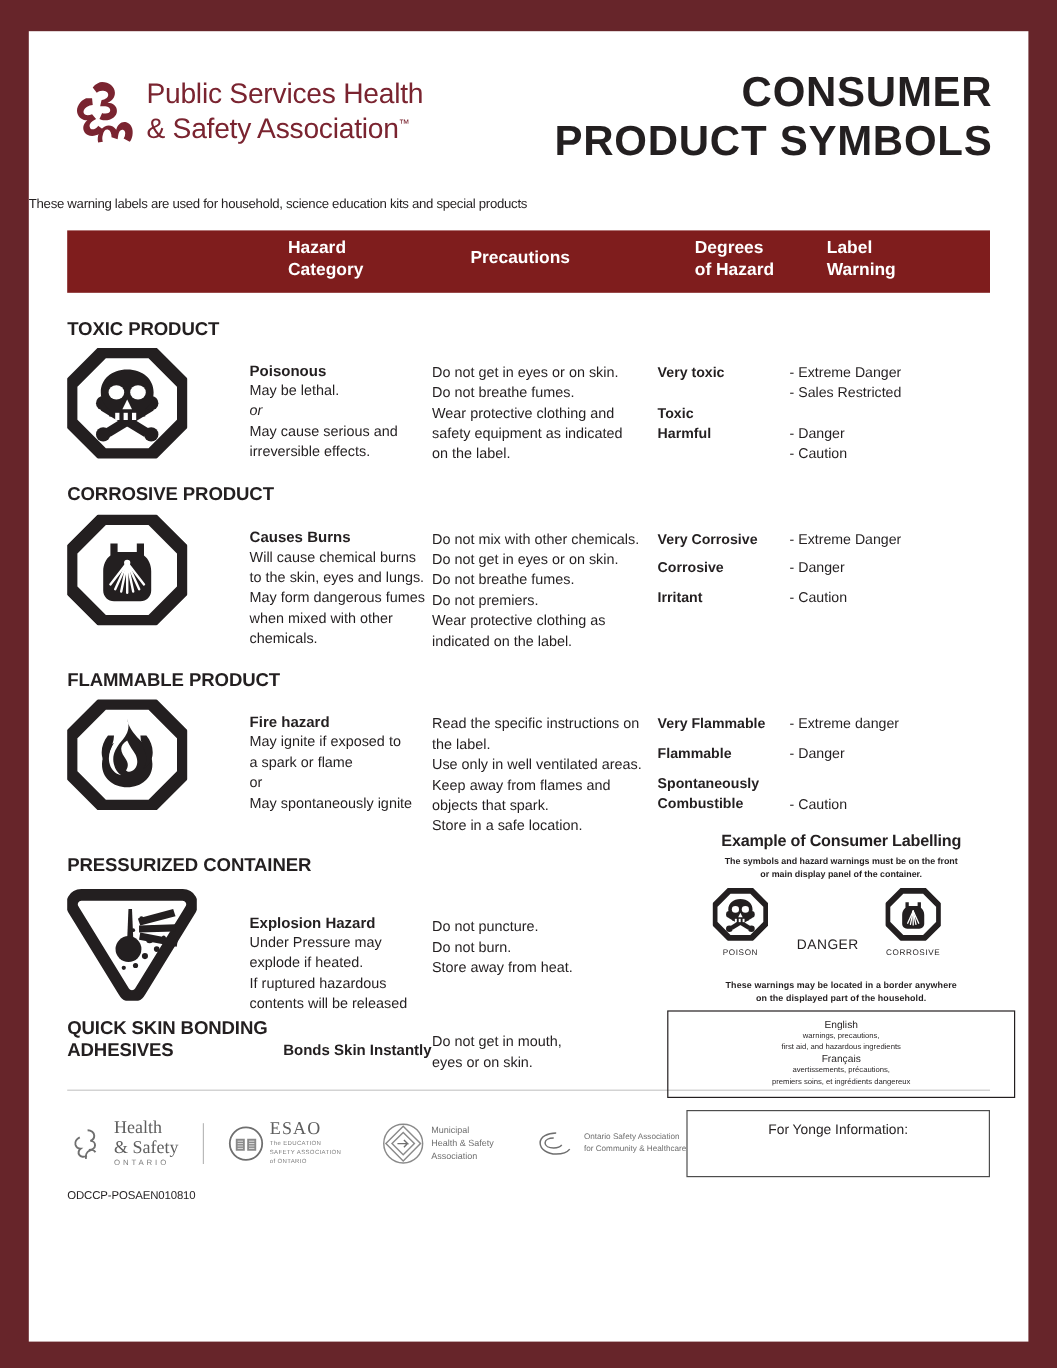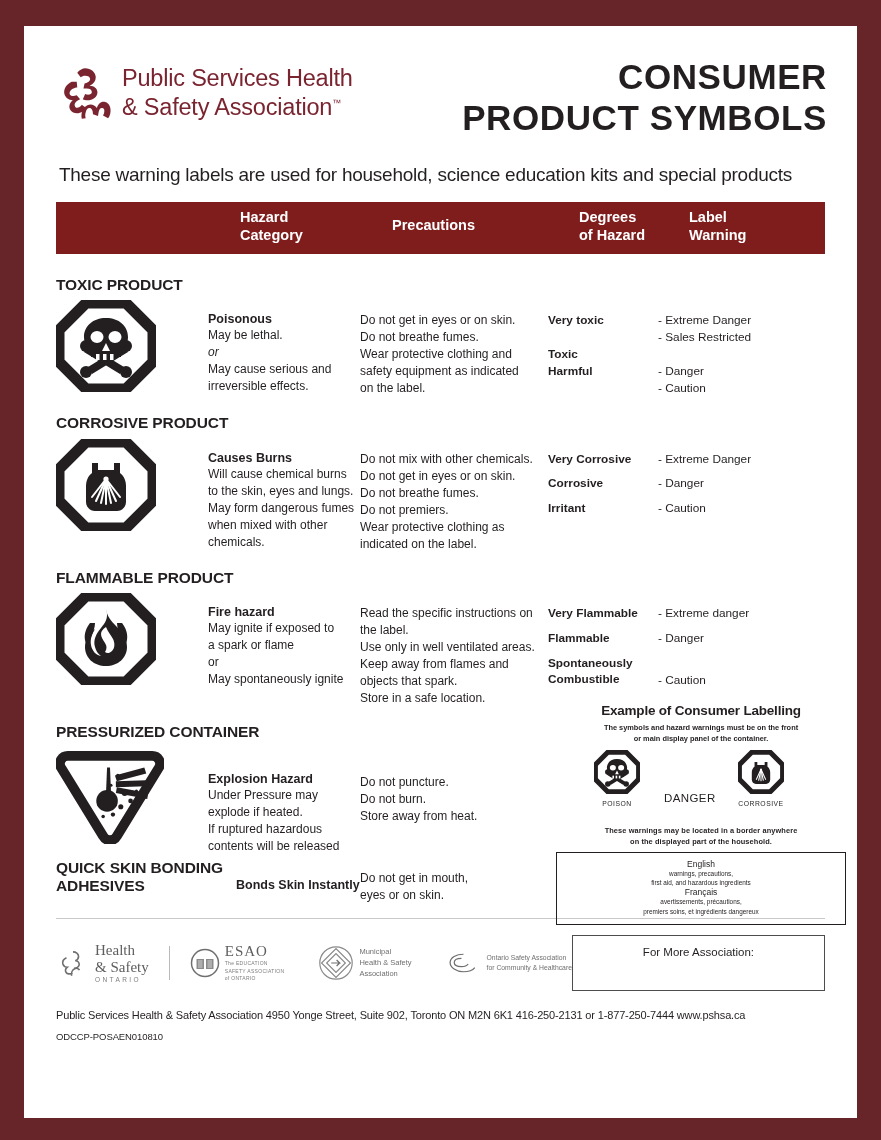--- a/index.html
+++ b/index.html
@@ -61,22 +61,22 @@
   }
   .title-line {
     font-size: 35px;
     font-weight: bold;
     letter-spacing: 0.6px;
     color: #231f20;
     line-height: 1.18;
     white-space: nowrap;
   }
   .subtitle {
-    text-align: center;
-    font-size: 19px;
+    text-align: left;
+    font-size: 11px;
     color: #231f20;
     padding: 18px 30px 0 0;
     letter-spacing: -0.25px;
   }
 
   
   .table-head {
     margin: 16px 32px 0 32px;
     background: #7f1d1d;
     height: 52px;
@@ -666,21 +666,20 @@
           </g>
         </svg>
         <div class="plogo-txt osa-txt">
           <div>Ontario Safety Association</div>
           <div>for Community &amp; Healthcare</div>
         </div>
       </div>
     </div>
 
     <div class="moreinfo-box">
-      <div class="moreinfo-label">For More Association:</div>
+      <div class="moreinfo-label">For Yonge Information:</div>
     </div>
   </div>
 
-  <div class="address-line">Public Services Health &amp; Safety Association 4950 Yonge Street, Suite 902, Toronto ON M2N 6K1 416-250-2131 or 1-877-250-7444  www.pshsa.ca</div>
   <div class="doc-code">ODCCP-POSAEN010810</div>
 
 </div>
 </div>
 
 </body></html>

